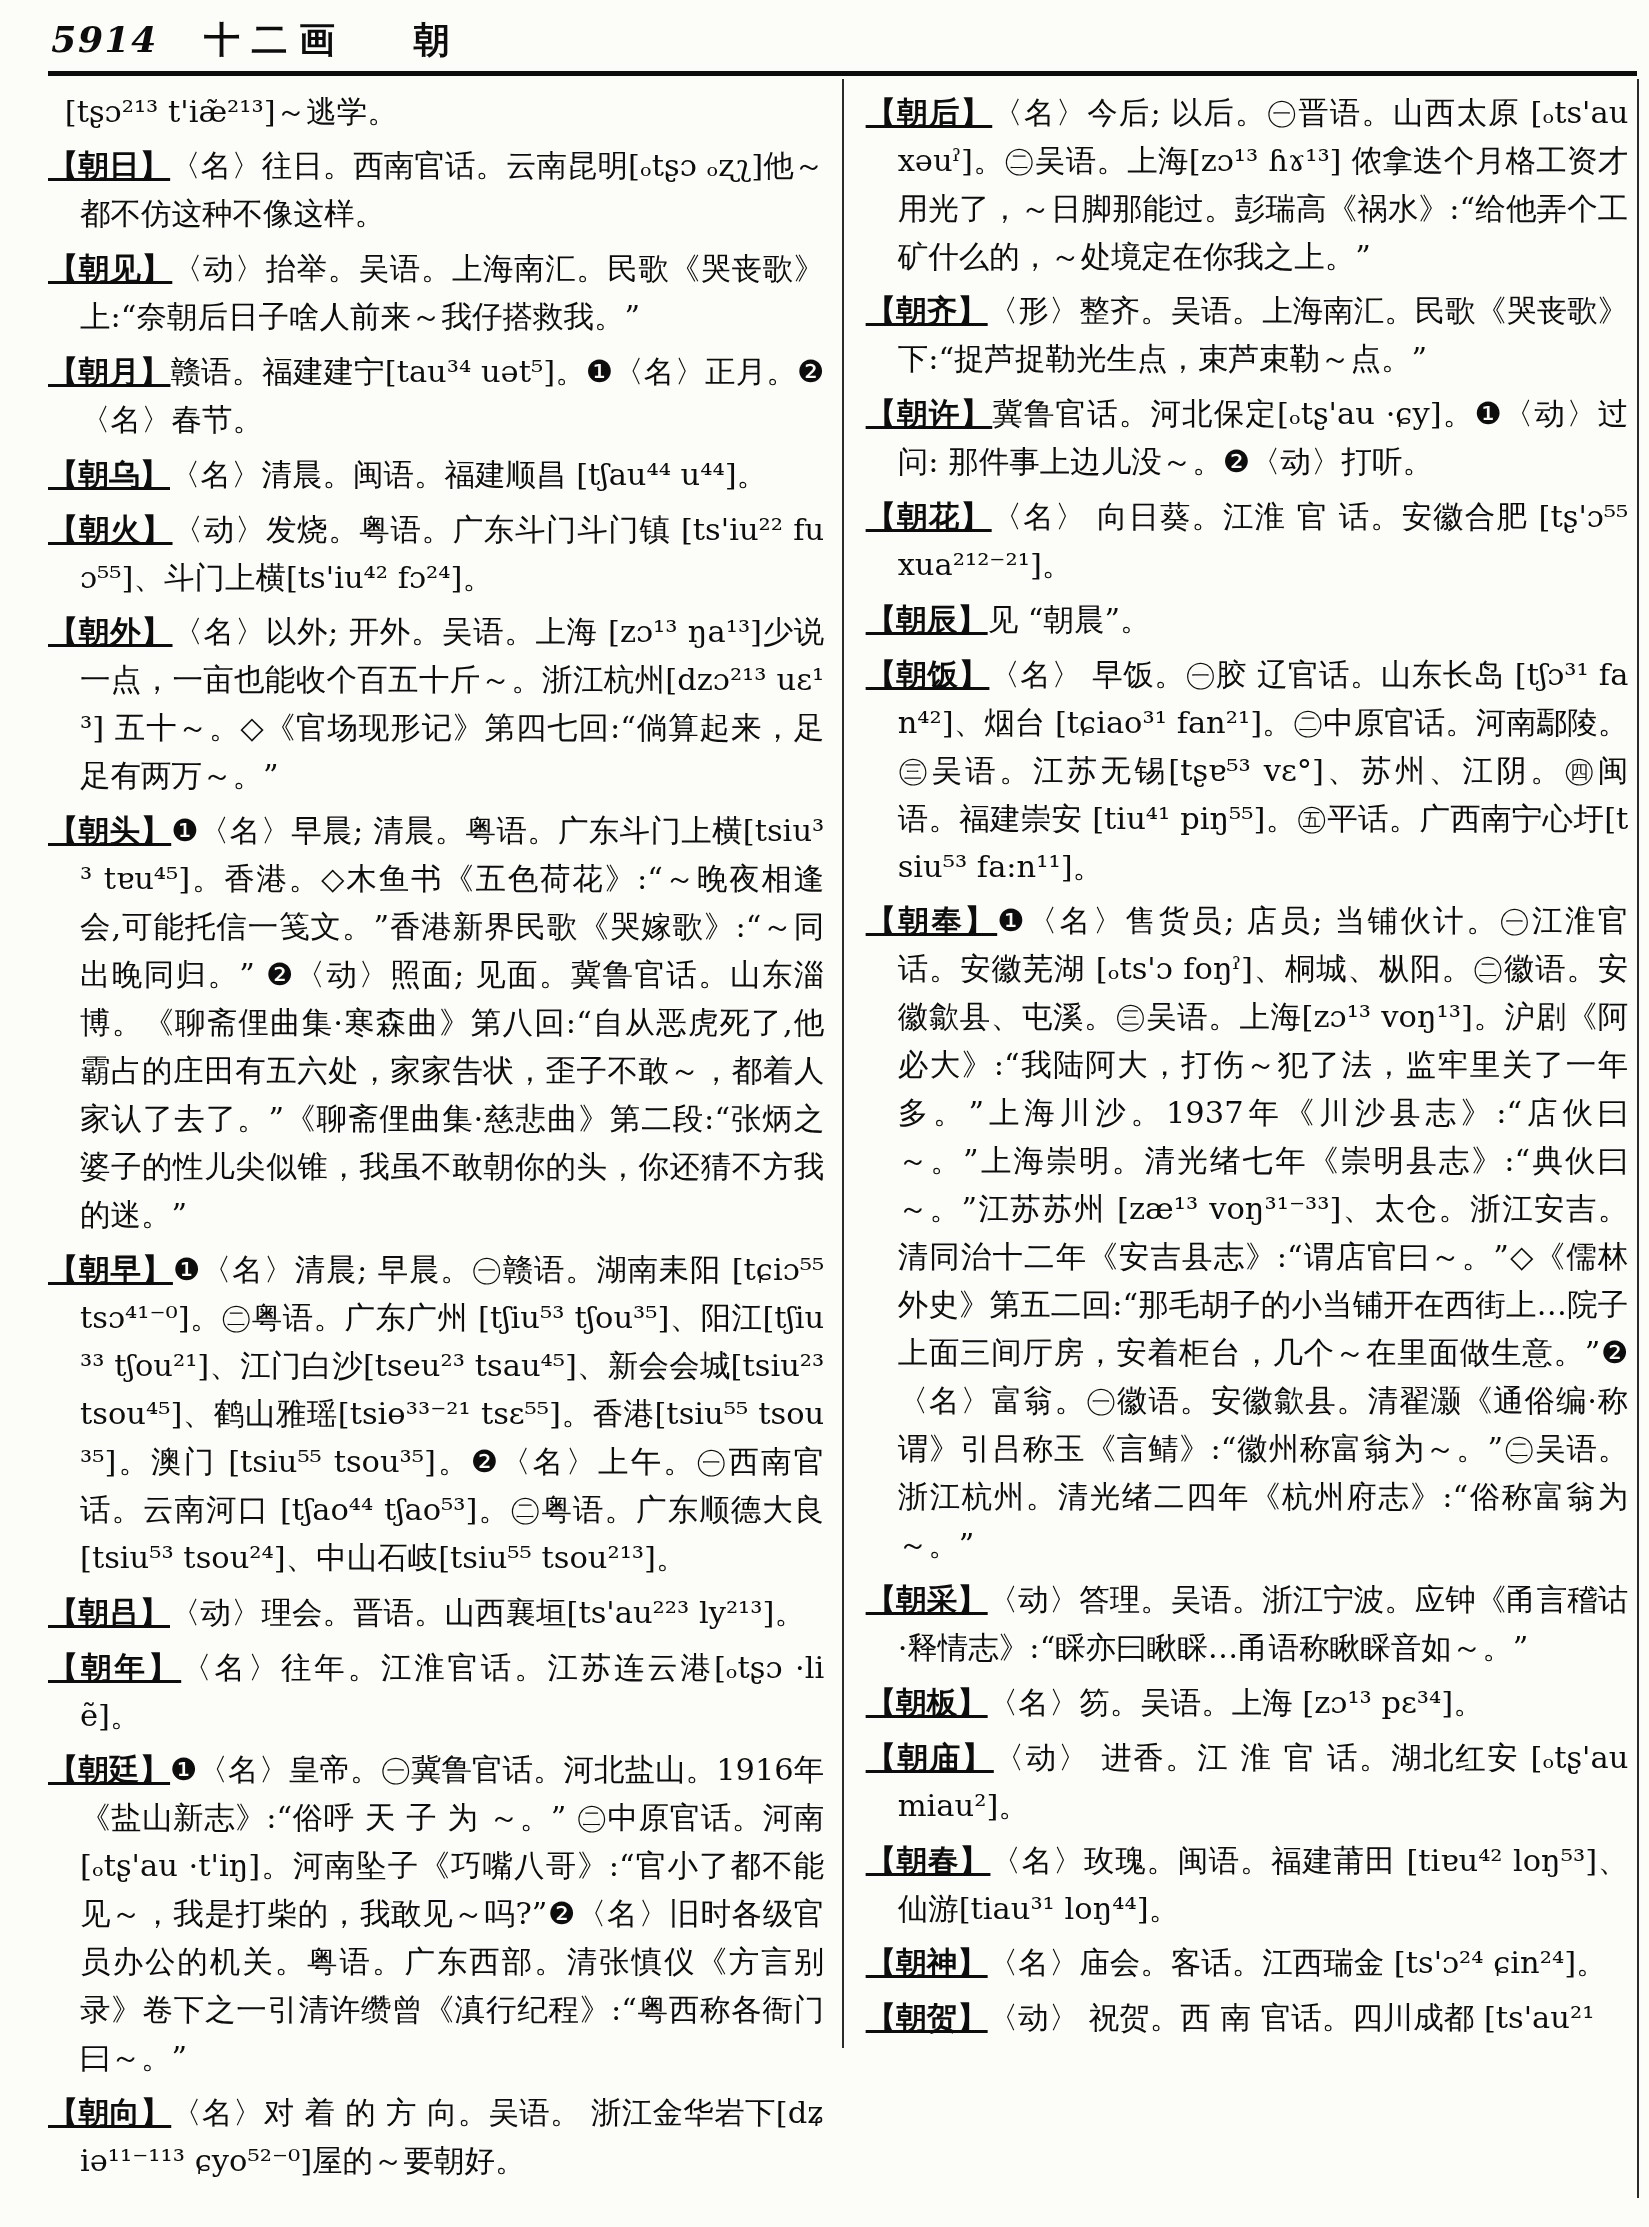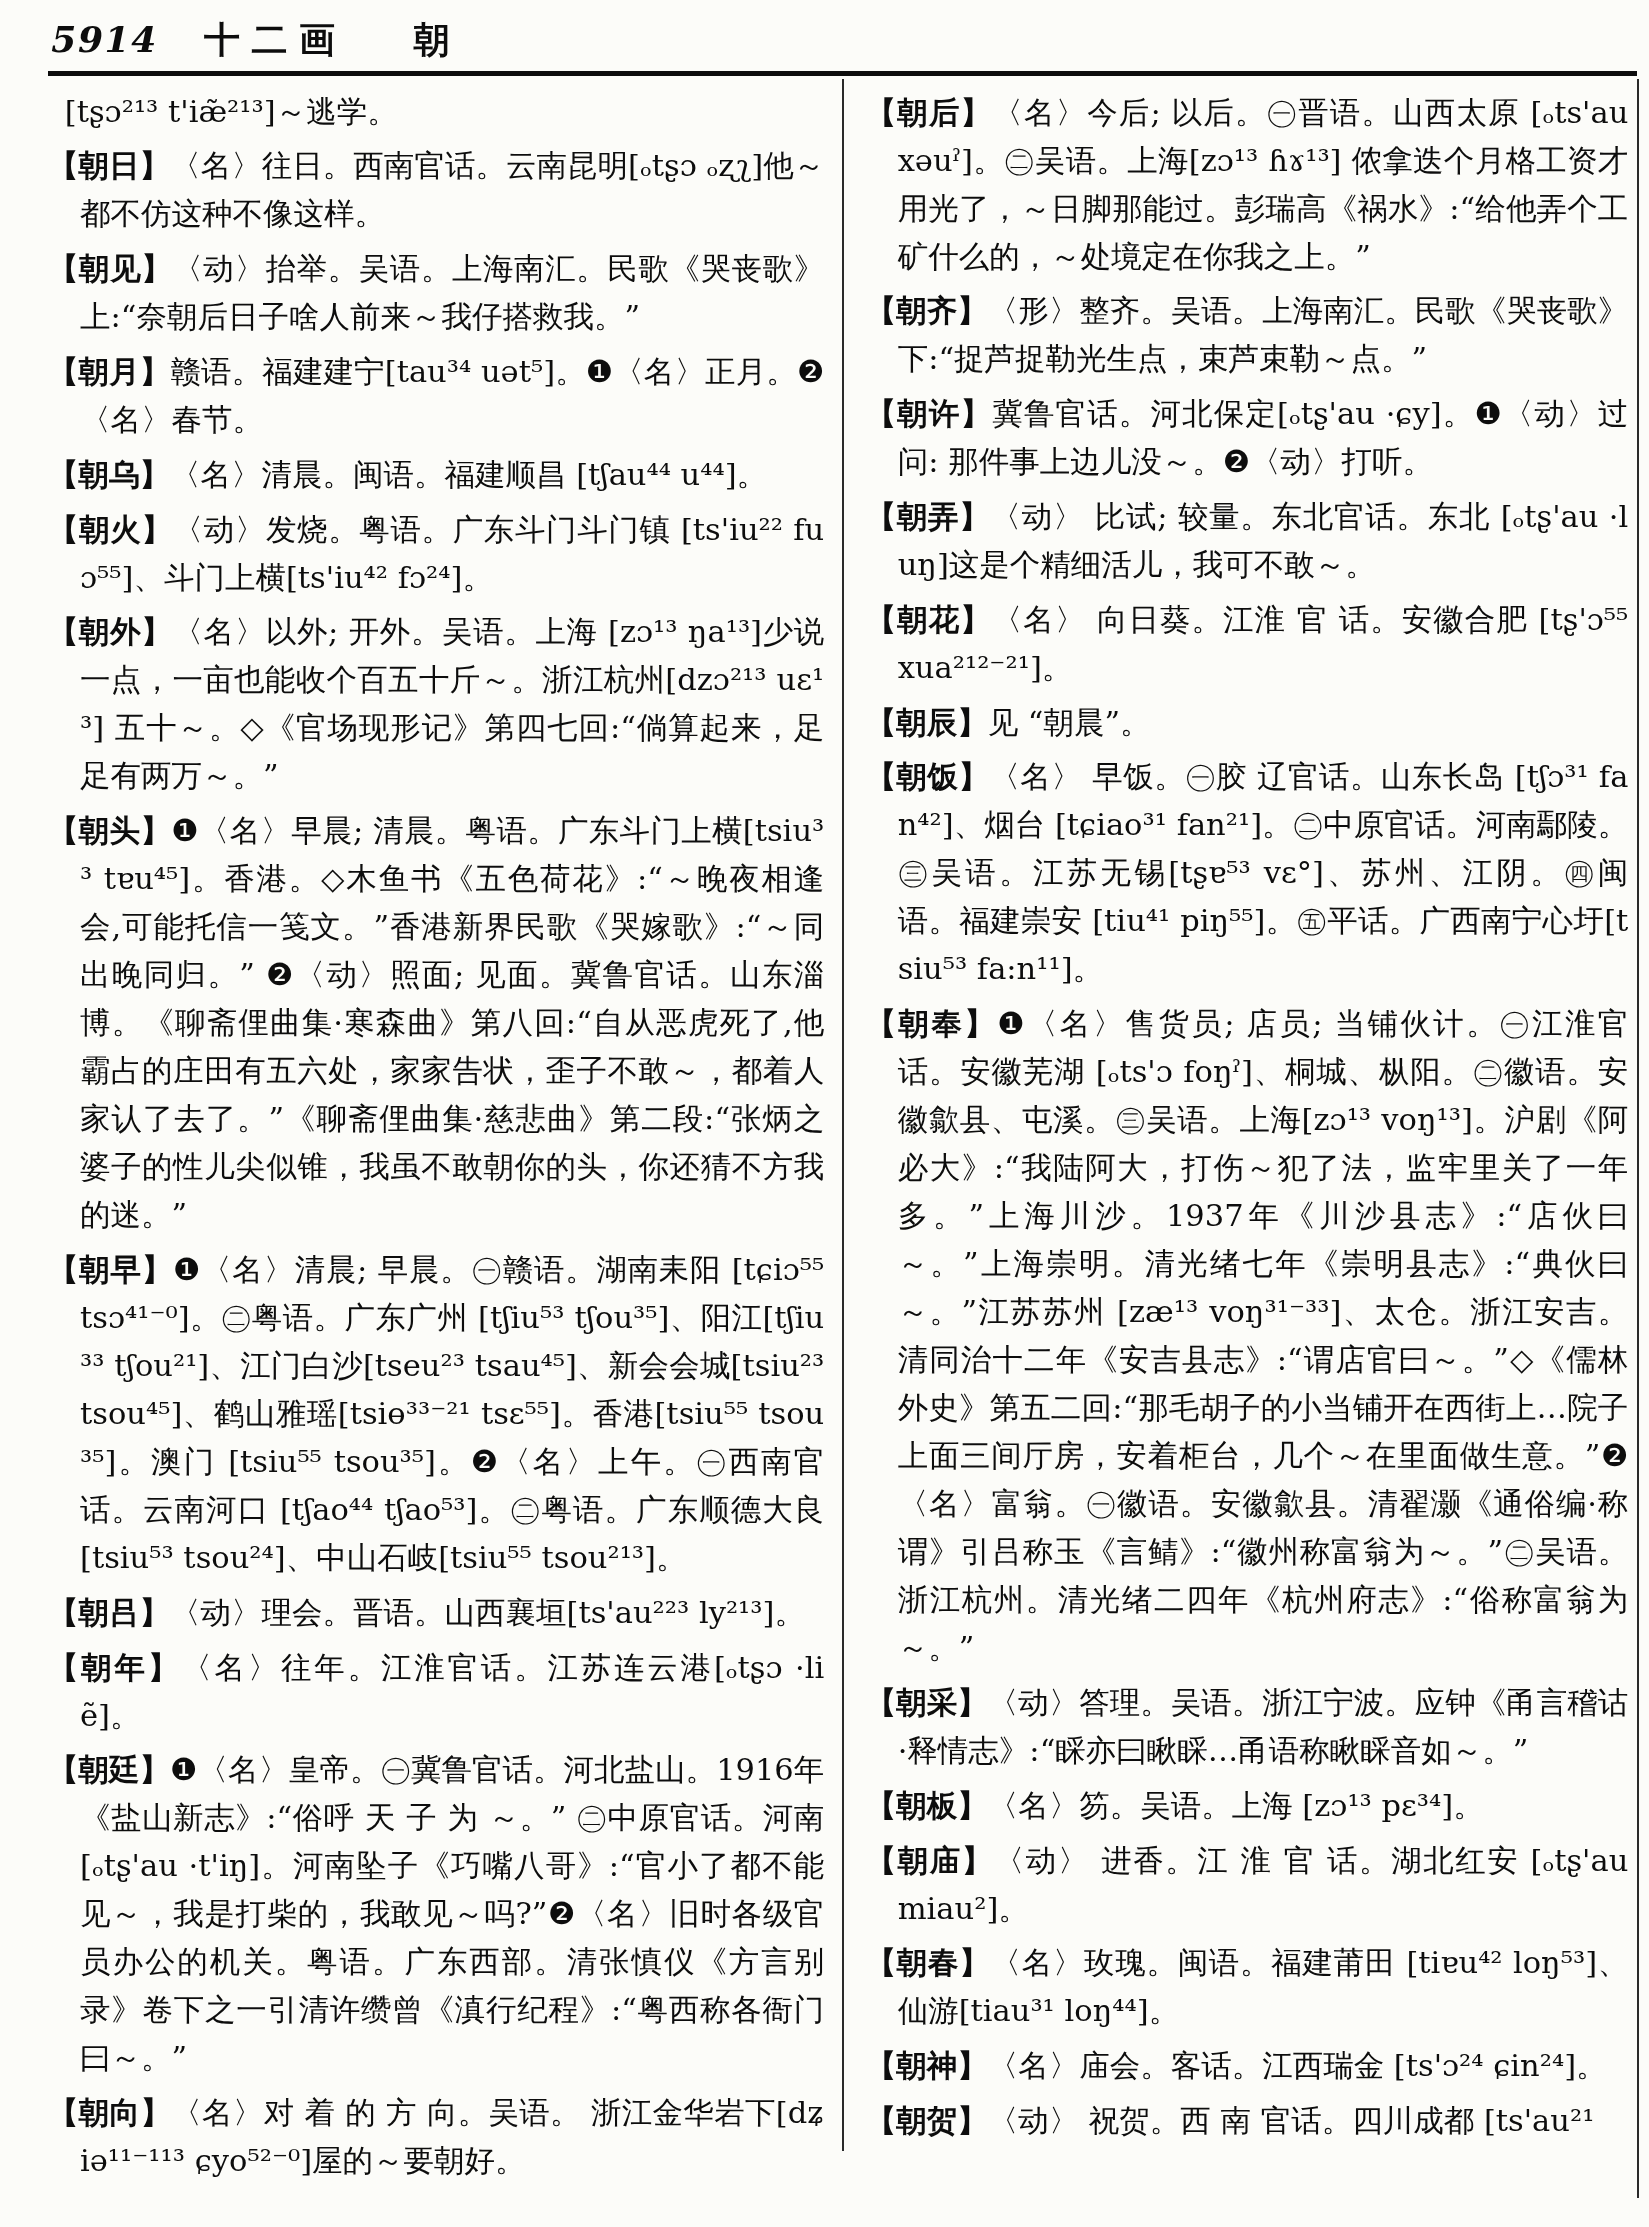--- a/index.html
+++ b/index.html
@@ -65,21 +65,21 @@
     text-indent: -1.05em;
     text-align: justify;
     word-break: break-all;
   }
   .carryover {
     margin: 0 0 5.8px 0;
     padding-left: 0.55em;
     text-align: justify;
     word-break: break-all;
   }
-  .hw { font-weight: 700; }
+  .hw { font-weight: 700; text-decoration: underline; }
 </style>
 </head>
 <body>
 
 <div class="page">
 
   <div class="page-header">
     <span class="page-number">5914</span>
     <span class="page-section">十二画</span>
     <span class="page-headchar">朝</span>
@@ -103,21 +103,20 @@
           <p class="entry"><span class="hw">【朝年】</span><span>〈名〉往年。江淮官话。江苏连云港[ₒtʂɔ ·liẽ]。</span></p>
           <p class="entry"><span class="hw">【朝廷】</span><span>❶〈名〉皇帝。㊀冀鲁官话。河北盐山。1916年《盐山新志》:“俗呼 天 子 为 ～。” ㊁中原官话。河南[ₒtʂ'au ·t'iŋ]。河南坠子《巧嘴八哥》:“官小了都不能见～，我是打柴的，我敢见～吗?”❷〈名〉旧时各级官员办公的机关。粤语。广东西部。清张慎仪《方言别录》卷下之一引清许缵曾《滇行纪程》:“粤西称各衙门曰～。”</span></p>
           <p class="entry"><span class="hw">【朝向】</span><span>〈名〉对 着 的 方 向。吴语。 浙江金华岩下[dʑiə¹¹⁻¹¹³ ɕyo⁵²⁻⁰]屋的～要朝好。</span></p>
         </div>
     </div>
     <div class="col col-right">
       <div>
           <p class="entry"><span class="hw">【朝后】</span><span>〈名〉今后; 以后。㊀晋语。山西太原 [ₒts'au xəuˀ]。㊁吴语。上海[zɔ¹³ ɦɤ¹³] 侬拿迭个月格工资才用光了，～日脚那能过。彭瑞高《祸水》:“给他弄个工矿什么的，～处境定在你我之上。”</span></p>
           <p class="entry"><span class="hw">【朝齐】</span><span>〈形〉整齐。吴语。上海南汇。民歌《哭丧歌》下:“捉芦捉勒光生点，束芦束勒～点。”</span></p>
           <p class="entry"><span class="hw">【朝许】</span><span>冀鲁官话。河北保定[ₒtʂ'au ·ɕy]。❶〈动〉过问: 那件事上边儿没～。❷〈动〉打听。</span></p>
-          <p class="entry"><span class="hw">【朝弄】</span><span>〈动〉 比试; 较量。东北官话。东北 [ₒtʂ'au ·luŋ]这是个精细活儿，我可不敢～。</span></p>
           <p class="entry"><span class="hw">【朝花】</span><span>〈名〉 向日葵。江淮 官 话。安徽合肥 [tʂ'ɔ⁵⁵ xua²¹²⁻²¹]。</span></p>
           <p class="entry"><span class="hw">【朝辰】</span><span>见 “朝晨”。</span></p>
           <p class="entry"><span class="hw">【朝饭】</span><span>〈名〉 早饭。㊀胶 辽官话。山东长岛 [tʃɔ³¹ fan⁴²]、烟台 [tɕiao³¹ fan²¹]。㊁中原官话。河南鄢陵。㊂吴语。江苏无锡[tʂɐ⁵³ vɛ°]、苏州、江阴。㊃闽语。福建崇安 [tiu⁴¹ piŋ⁵⁵]。㊄平话。广西南宁心圩[tsiu⁵³ fa:n¹¹]。</span></p>
           <p class="entry"><span class="hw">【朝奉】</span><span>❶〈名〉售货员; 店员; 当铺伙计。㊀江淮官话。安徽芜湖 [ₒts'ɔ foŋˀ]、桐城、枞阳。㊁徽语。安徽歙县、屯溪。㊂吴语。上海[zɔ¹³ voŋ¹³]。沪剧《阿必大》:“我陆阿大，打伤～犯了法，监牢里关了一年多。”上海川沙。1937年《川沙县志》:“店伙曰～。”上海崇明。清光绪七年《崇明县志》:“典伙曰～。”江苏苏州 [zæ¹³ voŋ³¹⁻³³]、太仓。浙江安吉。清同治十二年《安吉县志》:“谓店官曰～。”◇《儒林外史》第五二回:“那毛胡子的小当铺开在西街上…院子上面三间厅房，安着柜台，几个～在里面做生意。”❷〈名〉富翁。㊀徽语。安徽歙县。清翟灏《通俗编·称谓》引吕称玉《言鲭》:“徽州称富翁为～。”㊁吴语。浙江杭州。清光绪二四年《杭州府志》:“俗称富翁为～。”</span></p>
           <p class="entry"><span class="hw">【朝采】</span><span>〈动〉答理。吴语。浙江宁波。应钟《甬言稽诂·释情志》:“睬亦曰瞅睬…甬语称瞅睬音如～。”</span></p>
           <p class="entry"><span class="hw">【朝板】</span><span>〈名〉笏。吴语。上海 [zɔ¹³ pɛ³⁴]。</span></p>
           <p class="entry"><span class="hw">【朝庙】</span><span>〈动〉 进香。江 淮 官 话。湖北红安 [ₒtʂ'au miau²]。</span></p>
           <p class="entry"><span class="hw">【朝春】</span><span>〈名〉玫瑰。闽语。福建莆田 [tiɐu⁴² loŋ⁵³]、仙游[tiau³¹ loŋ⁴⁴]。</span></p>
           <p class="entry"><span class="hw">【朝神】</span><span>〈名〉庙会。客话。江西瑞金 [ts'ɔ²⁴ ɕin²⁴]。</span></p>
           <p class="entry"><span class="hw">【朝贺】</span><span>〈动〉 祝贺。西 南 官话。四川成都 [ts'au²¹</span></p>

